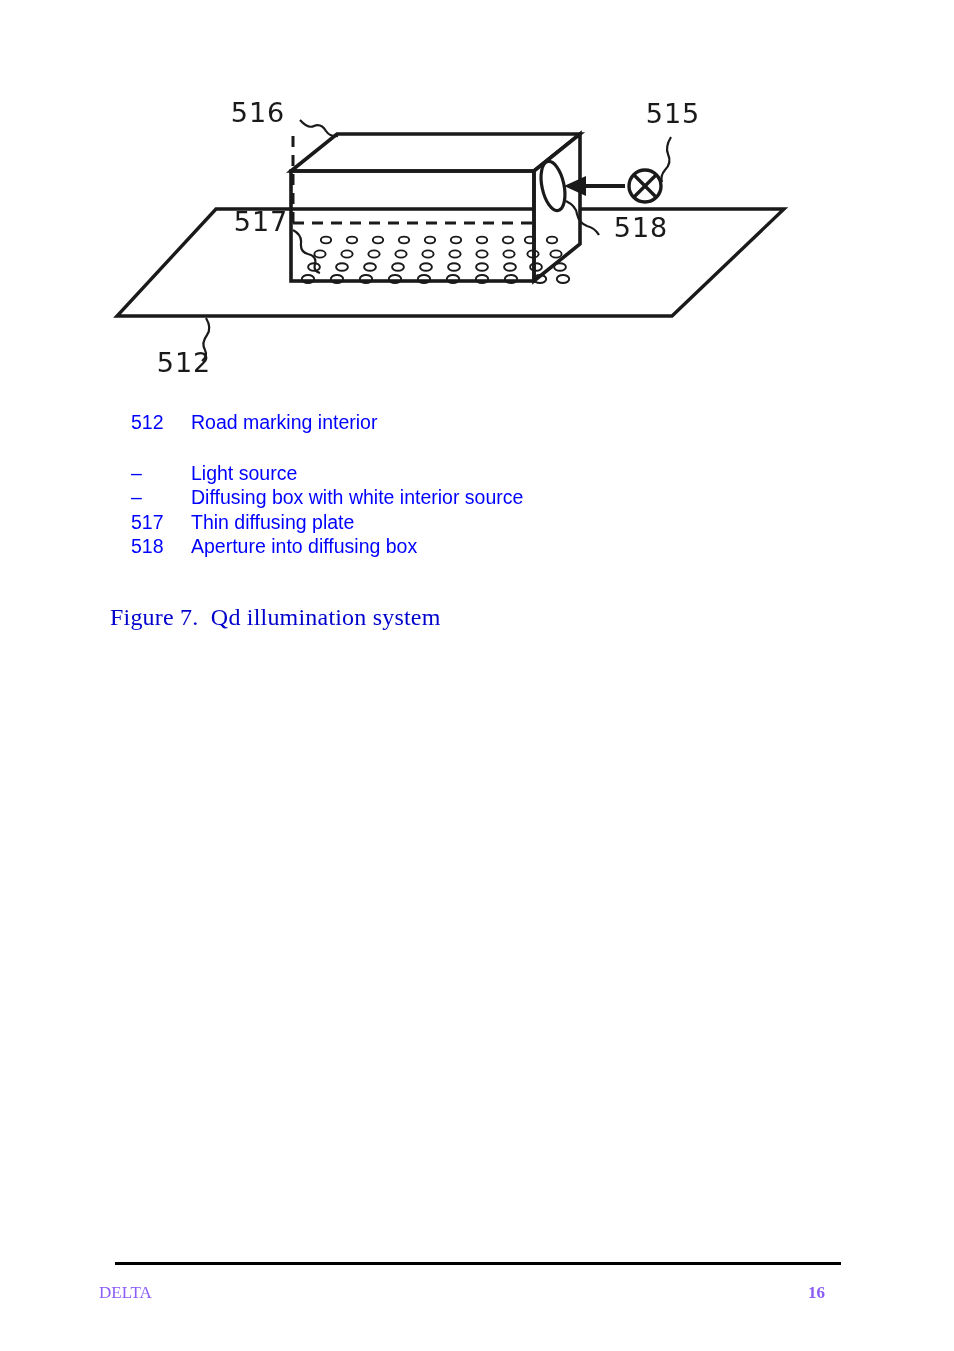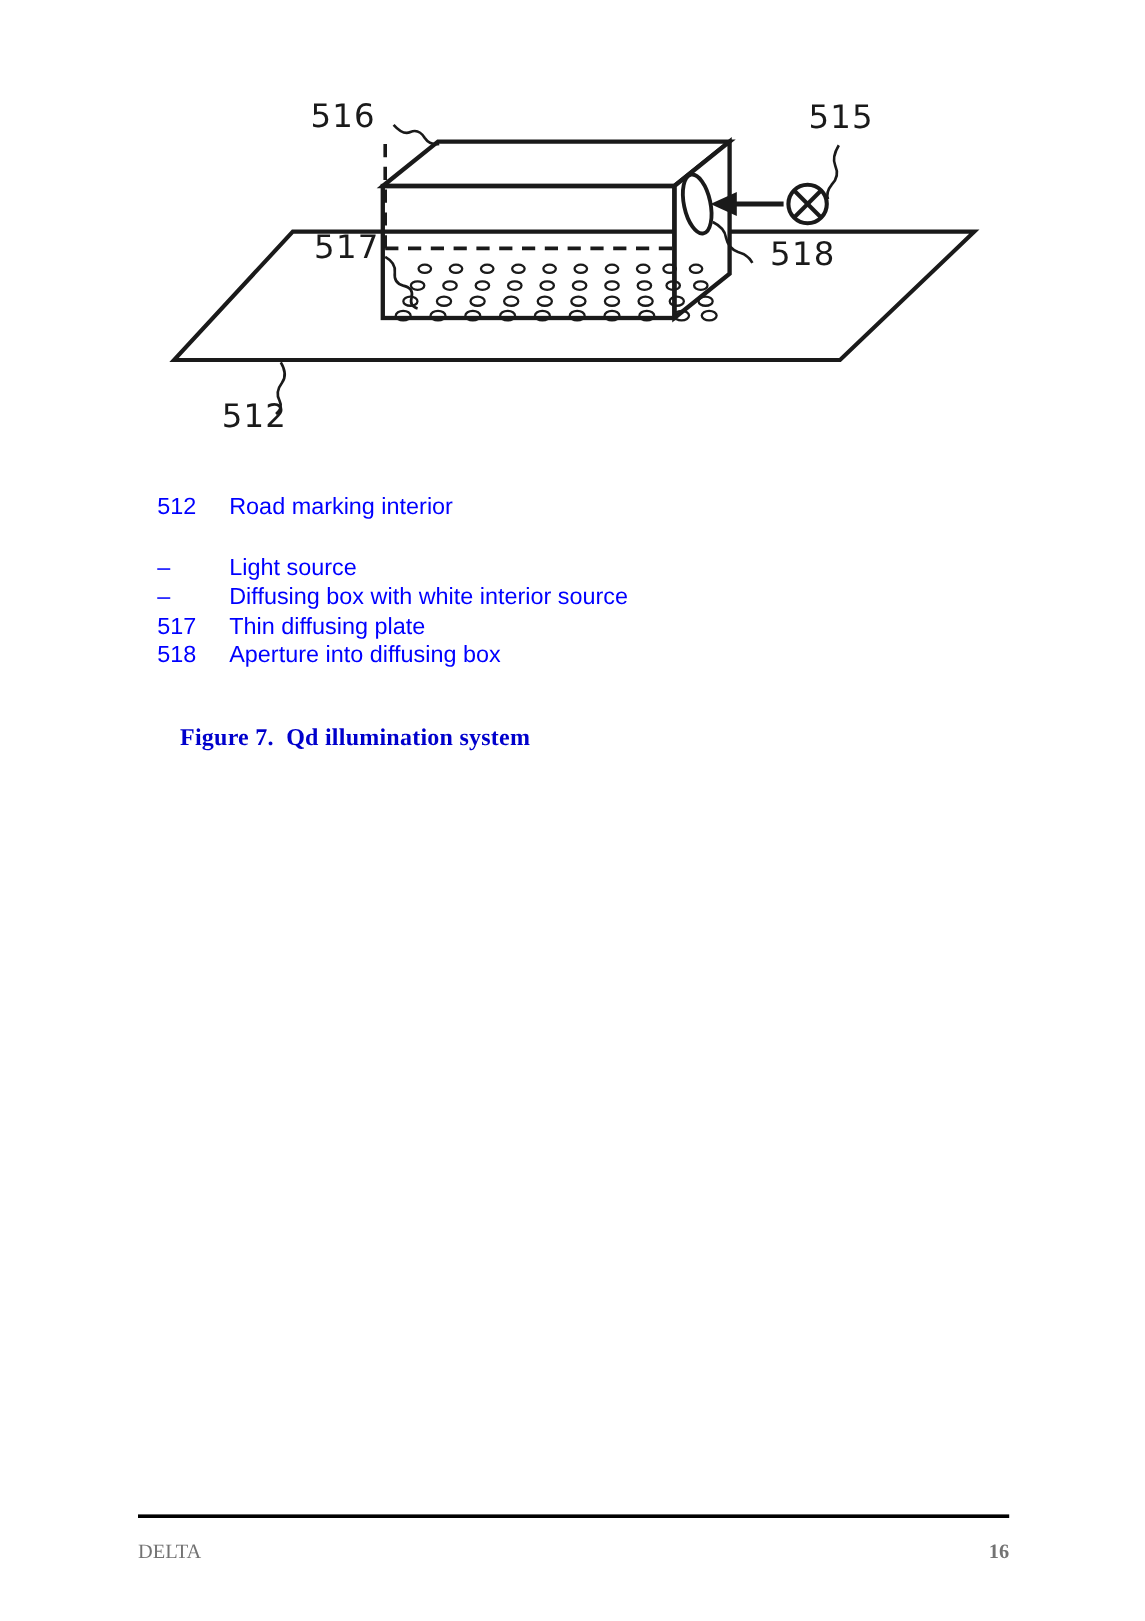--- a/index.html
+++ b/index.html
@@ -12,24 +12,23 @@
     height: 1351px;
     position: relative;
     font-family: "Liberation Serif", serif;
     overflow: hidden;
   }
 
   
   #figure-region {
     position: absolute;
     left: 0;
-    top: 0;
+    top: 16px;
     width: 868px;
     height: 380px;
-    margin-left: 28px;
   }
   #figure-svg {
     display: block;
     width: 954px;
     height: 380px;
   }
   .fig-num {
     font-family: "DejaVu Sans", sans-serif;
     font-size: 27px;
     fill: #1a1a1a;
@@ -63,46 +62,45 @@
   .legend-label {
     flex: 1 1 auto;
   }
 
   
   #caption {
     position: absolute;
     left: 110px;
     top: 604px;
     font-family: "Liberation Serif", serif;
-    font-weight: bold;
-    font-size: 20px;
+    font-weight: normal;
+    font-size: 24px;
     color: #0000cc;
     letter-spacing: 0.2px;
     white-space: pre;
-    margin-left: 40px;
   }
 
   
   #footer-rule {
     position: absolute;
     left: 115px;
     top: 1262px;
     width: 726px;
     height: 3px;
     background: #000000;
   }
   #footer {
     position: absolute;
-    left: 115px;
+    left: 99px;
     top: 1283px;
     width: 726px;
     height: 24px;
     font-family: "Liberation Serif", serif;
     font-size: 17px;
-    color: #737373;
+    color: #8b5cf6;
   }
   #footer .f-left {
     position: absolute;
     left: 0;
     top: 0;
   }
   #footer .f-center {
     position: absolute;
     left: 0;
     right: 0;

